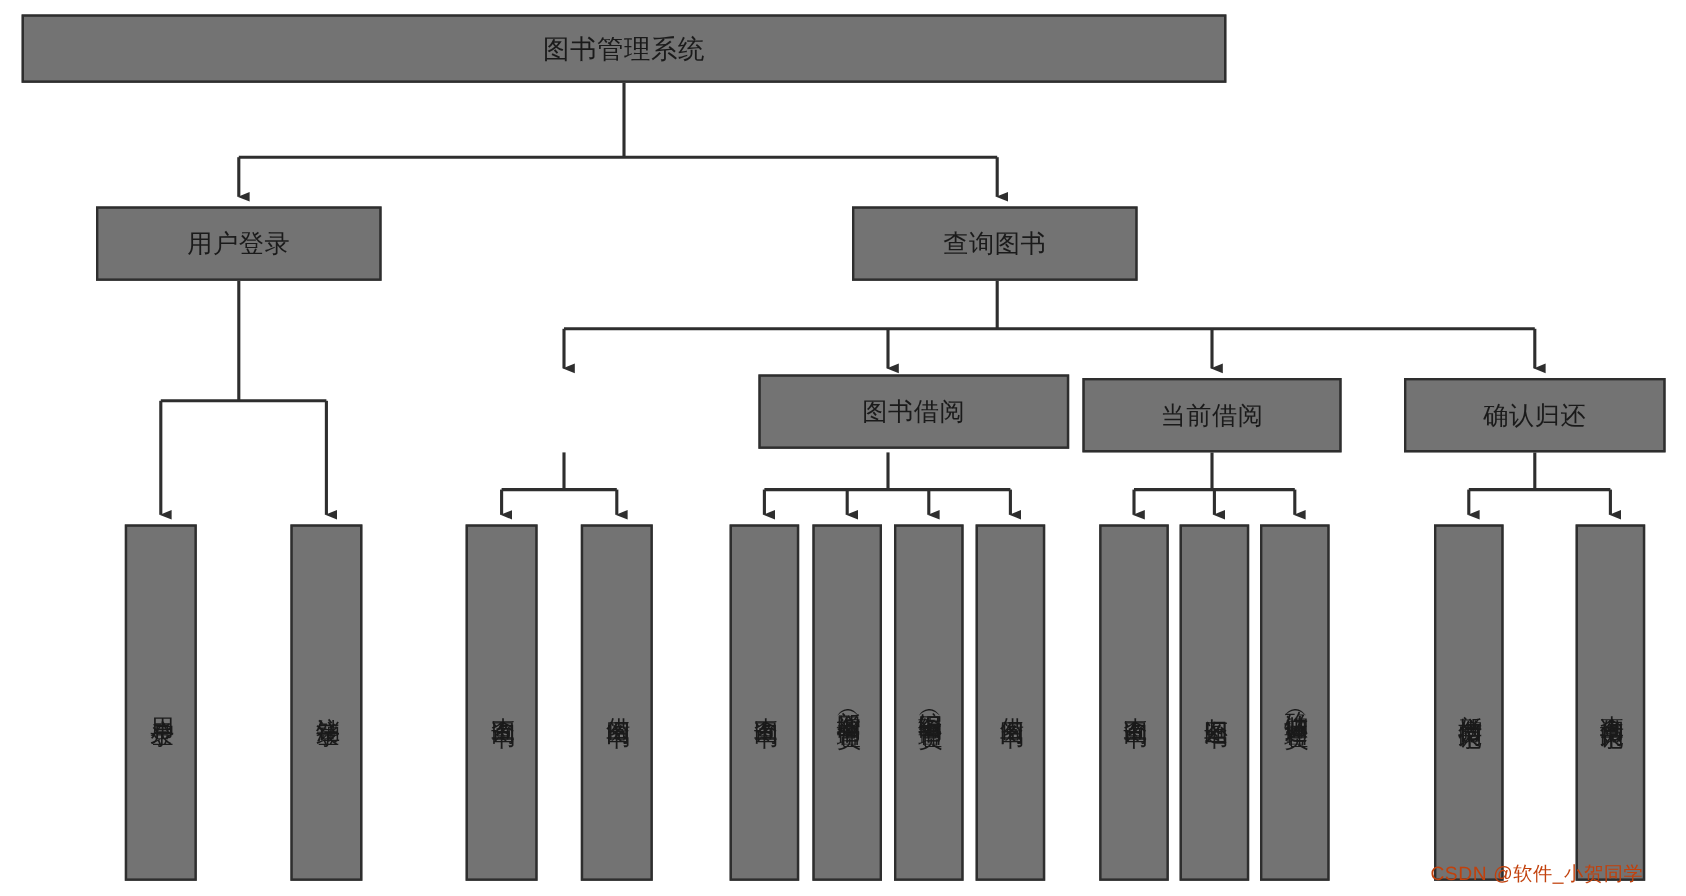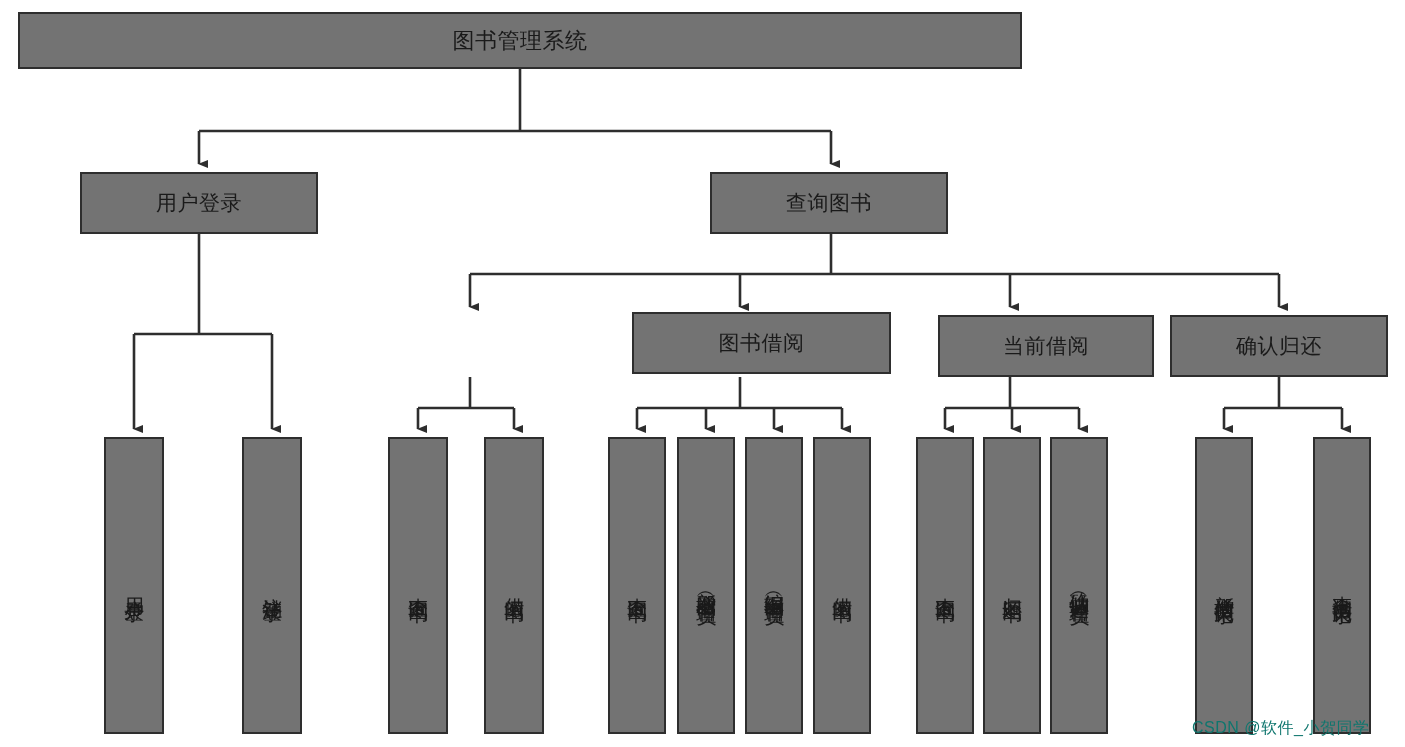--- a/index.html
+++ b/index.html
@@ -45,21 +45,21 @@
     line-height: 1.18;
     letter-spacing: 2px;
     padding: 4px 0;
     white-space: nowrap;
   }
   .node-box.root {
     font-size: 22px;
   }
   .watermark {
     position: absolute;
-    color: #0f766e;
+    color: #c2410c;
     font-size: 16px;
     letter-spacing: 0.5px;
     white-space: nowrap;
     pointer-events: none;
   }
 </style>
 </head>
 <body>
 
 <div id="diagram-root">
@@ -126,21 +126,21 @@
       <path d="M1342,408 L1342,429" marker-end="url(#arrowhead)"></path>
     </g>
   </svg>
 
   <div class="node-box horizontal root" style="left:18px; top:12px; width:1004px; height:57px;">图书管理系统</div>
 
   <div class="node-box horizontal" style="left:80px; top:172px; width:238px; height:62px;">用户登录</div>
   <div class="node-box horizontal" style="left:710px; top:172px; width:238px; height:62px;">查询图书</div>
 
   <div class="node-box horizontal" style="left:632px; top:312px; width:259px; height:62px;">图书借阅</div>
-  <div class="node-box horizontal" style="left:902px; top:315px; width:216px; height:62px;margin-left:36px;">当前借阅</div>
+  <div class="node-box horizontal" style="left:902px; top:315px; width:216px; height:62px;">当前借阅</div>
   <div class="node-box horizontal" style="left:1170px; top:315px; width:218px; height:62px;">确认归还</div>
 
   <div class="node-box vertical" style="left:104px; top:437px; width:60px; height:297px;">用户登录</div>
   <div class="node-box vertical" style="left:242px; top:437px; width:60px; height:297px;">注销登录</div>
 
   <div class="node-box vertical" style="left:388px; top:437px; width:60px; height:297px;">查询图书</div>
   <div class="node-box vertical" style="left:484px; top:437px; width:60px; height:297px;">借阅图书</div>
 
   <div class="node-box vertical" style="left:608px; top:437px; width:58px; height:297px;">查询图书</div>
   <div class="node-box vertical" style="left:677px; top:437px; width:58px; height:297px;">新增图书（管理员）</div>

